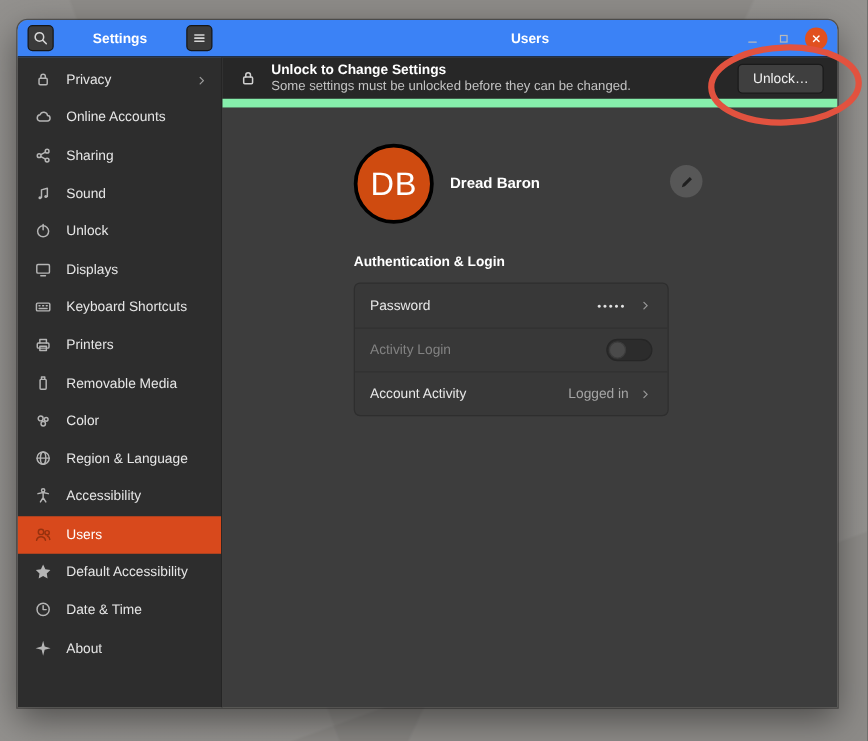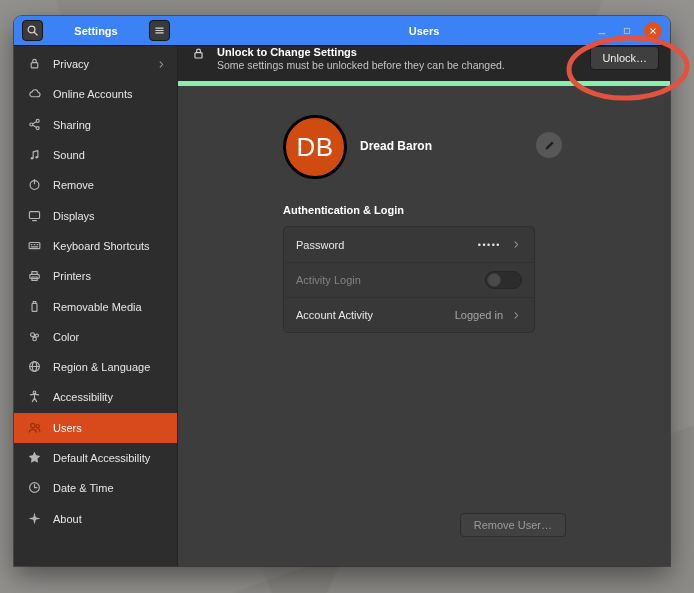--- a/index.html
+++ b/index.html
@@ -41,22 +41,22 @@
     color:#e6e6e6; font-size:11px; cursor:pointer; }
   .side-item .icon { width:16px; height:16px; margin-right:10px; color:#b5b5b5; flex:0 0 16px; }
   .side-item .side-label { flex:1; white-space:nowrap; }
   .side-item .chev { color:#9a9a9a; }
   .side-item.selected { background:#d8491c; color:#fff; }
   .side-item.selected .icon { color:#96310e; }
 
   .main { flex:1; background:#3d3d3d; display:flex; flex-direction:column; min-width:0; }
 
   
-  .banner { height:40px; flex:0 0 40px; background:#272727; display:flex; align-items:flex-start;
-    padding:0 11px 0 13px; border-bottom:5px solid #86efac; }
+  .banner { height:40px; flex:0 0 40px; background:#272727; display:flex; align-items:center;
+    padding:0 11px 0 13px; border-bottom:7px solid #86efac; }
   .banner .icon { color:#d0d0d0; margin-right:10px; flex:0 0 16px; }
   .banner-text { flex:1; min-width:0; }
   .banner-title { color:#fff; font-size:11px; font-weight:bold; line-height:13px; }
   .banner-sub { color:#c3c3c3; font-size:10.5px; line-height:13px; }
   .unlock-btn { background:#3f3f3f; border:1px solid #1a1a1a; border-radius:4px; color:#f0f0f0;
     font-size:11px; padding:5px 11px; cursor:pointer; font-family:inherit; }
 
   
   .content { position:relative; flex:1; }
   .avatar { position:absolute; left:105px; top:29px; width:64px; height:64px; border-radius:50%;
@@ -192,21 +192,21 @@
           </span>
           <span class="side-label">Sound</span>
         </div>
         <div class="side-item">
           <span class="icon">
             <svg width="15" height="15" viewBox="0 0 16 16" fill="none" stroke="currentColor" stroke-width="1.25" stroke-linecap="round" stroke-linejoin="round">
               <circle cx="8" cy="8.6" r="4.7"></circle>
               <line x1="8" y1="2.8" x2="8" y2="7.2"></line>
             </svg>
           </span>
-          <span class="side-label">Remove</span>
+          <span class="side-label">Unlock</span>
         </div>
         <div class="side-item">
           <span class="icon">
             <svg width="15" height="15" viewBox="0 0 16 16" fill="none" stroke="currentColor" stroke-width="1.25" stroke-linecap="round" stroke-linejoin="round">
               <rect x="2.6" y="3.8" width="10.8" height="7.4" rx="1"></rect>
               <line x1="6" y1="13.4" x2="10" y2="13.4"></line>
             </svg>
           </span>
           <span class="side-label">Displays</span>
         </div>
@@ -355,21 +355,20 @@
               <span class="auth-label">Account Activity</span>
               <span class="auth-value">Logged in</span>
               <span class="row-chev">
                 <svg width="11" height="11" viewBox="0 0 16 16" fill="none" stroke="currentColor" stroke-width="1.5" stroke-linecap="round" stroke-linejoin="round">
                   <path d="M6 4.2L9.8 8 6 11.8"></path>
                 </svg>
               </span>
             </div>
           </div>
 
-        <button class="remove-btn">Remove User…</button>
       </div>
     </div>
   </div>
 </div>
 
 <svg class="annotation" width="694" height="593" viewBox="0 0 694 593">
   <ellipse id="annot-ellipse" cx="628" cy="68" rx="59" ry="30" fill="none" stroke="#e2523f" stroke-width="5" stroke-linecap="round" transform="rotate(-2 628 68)"></ellipse>
 </svg>
 
 </body></html>

